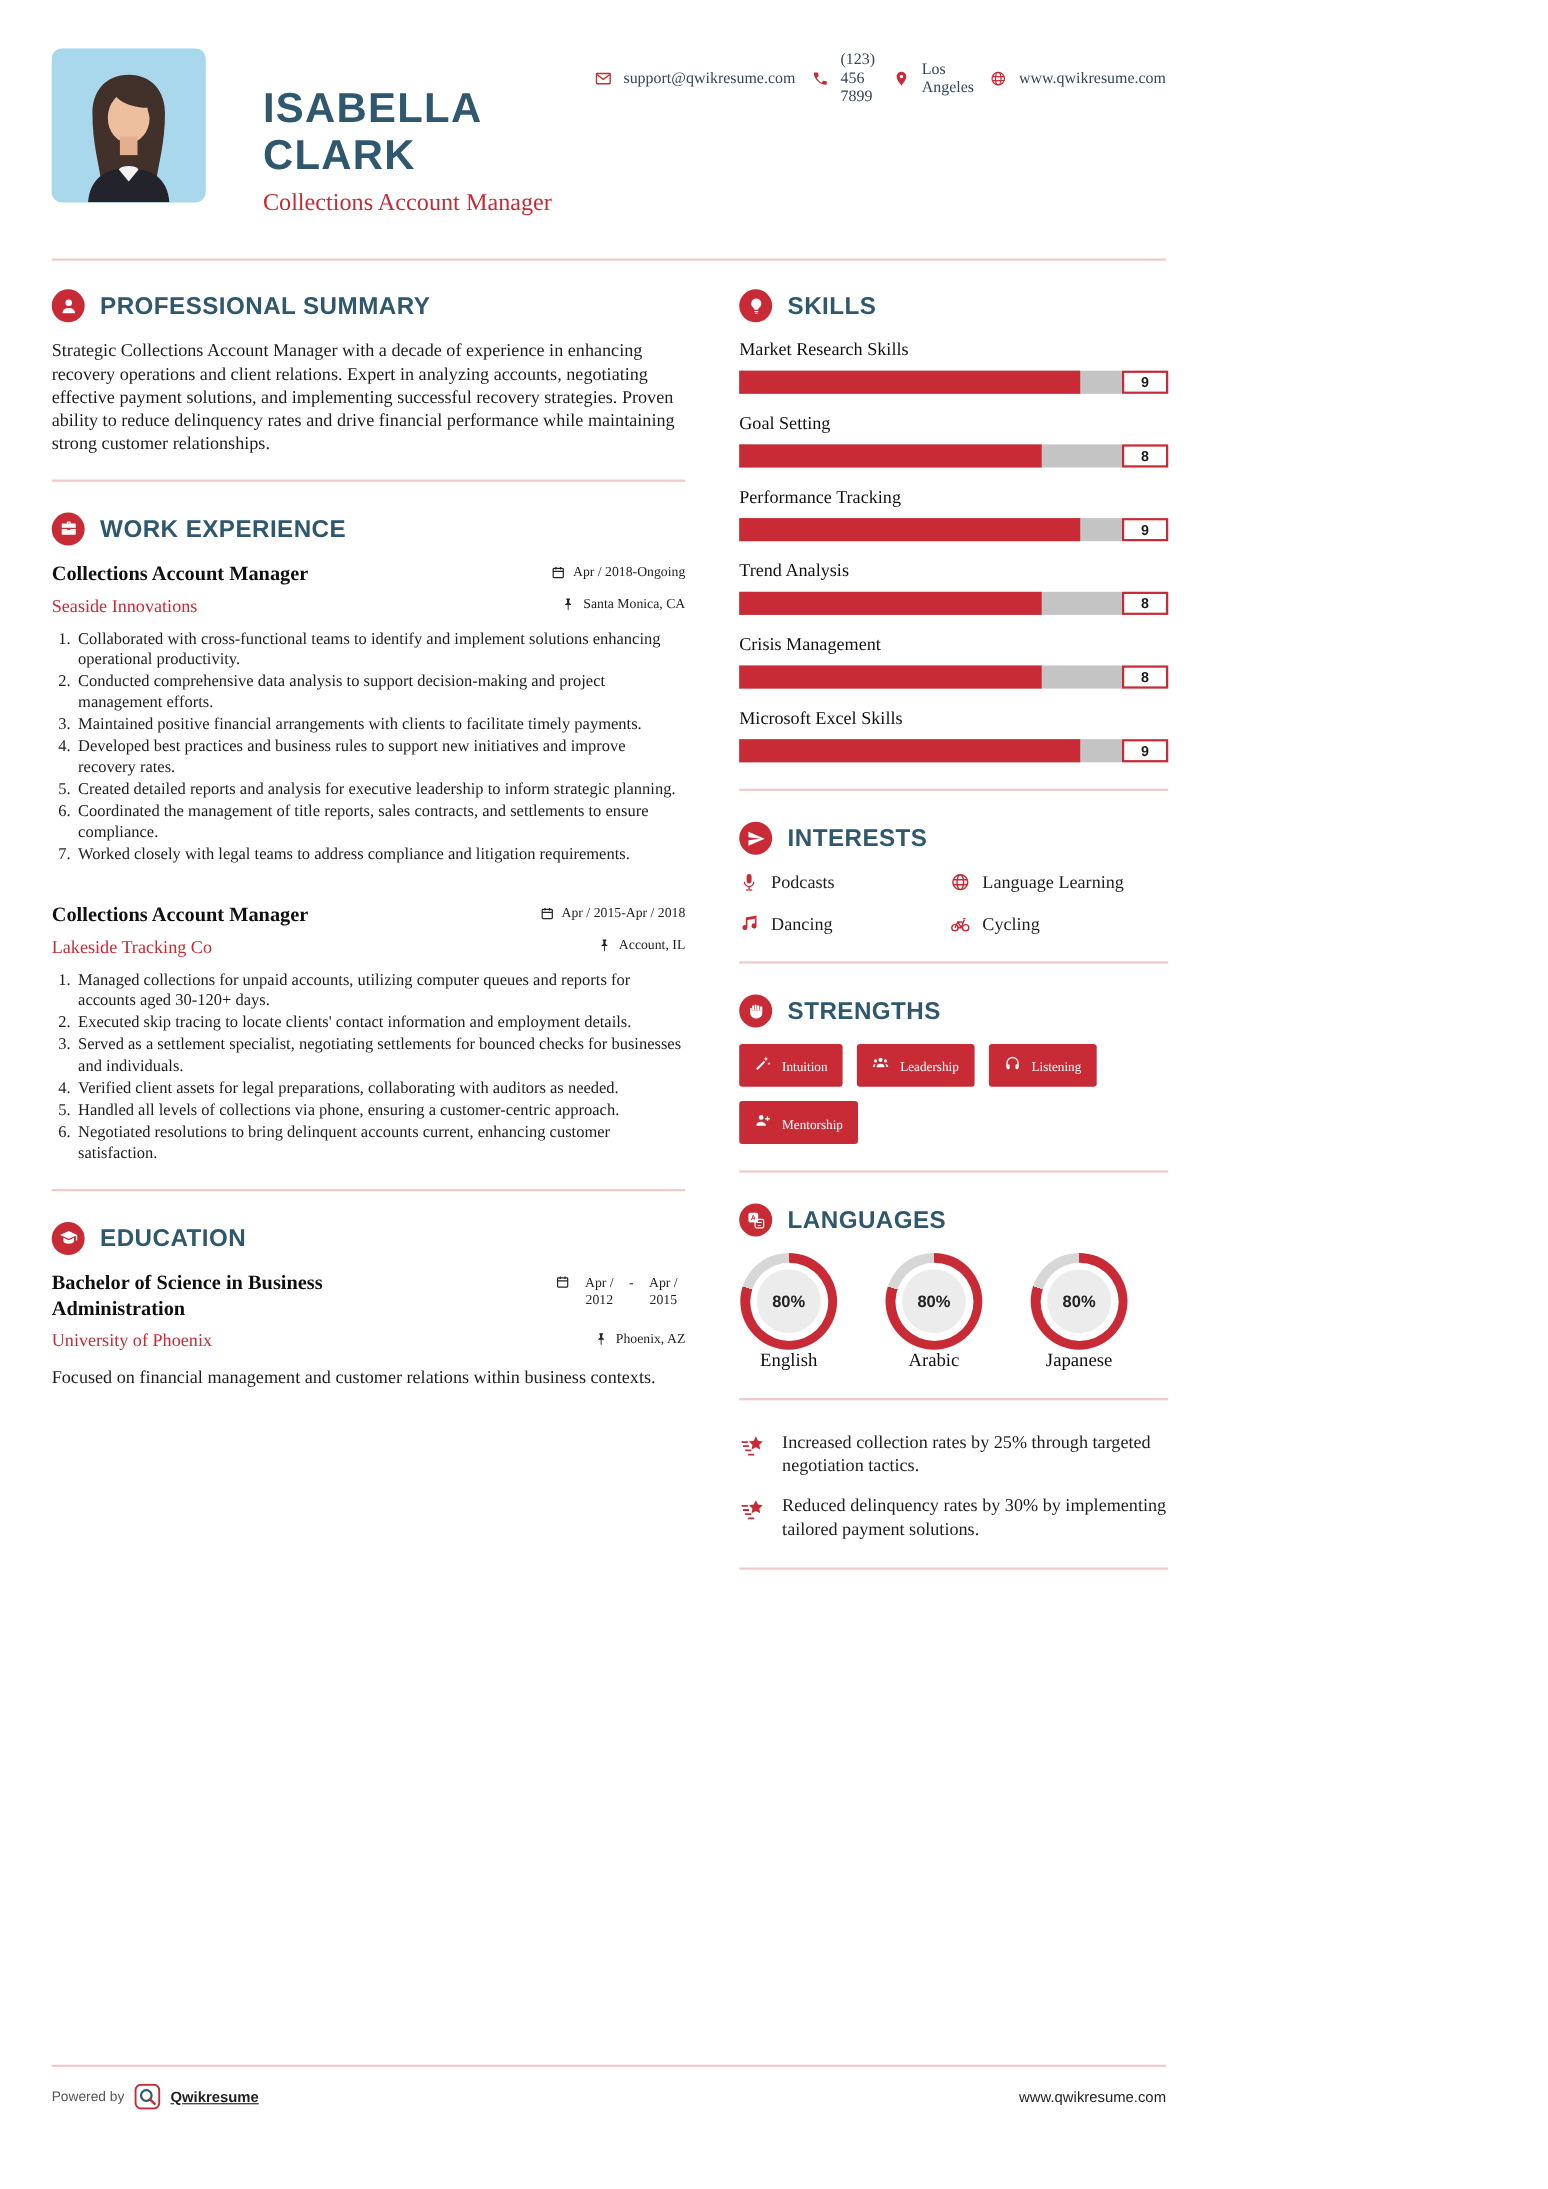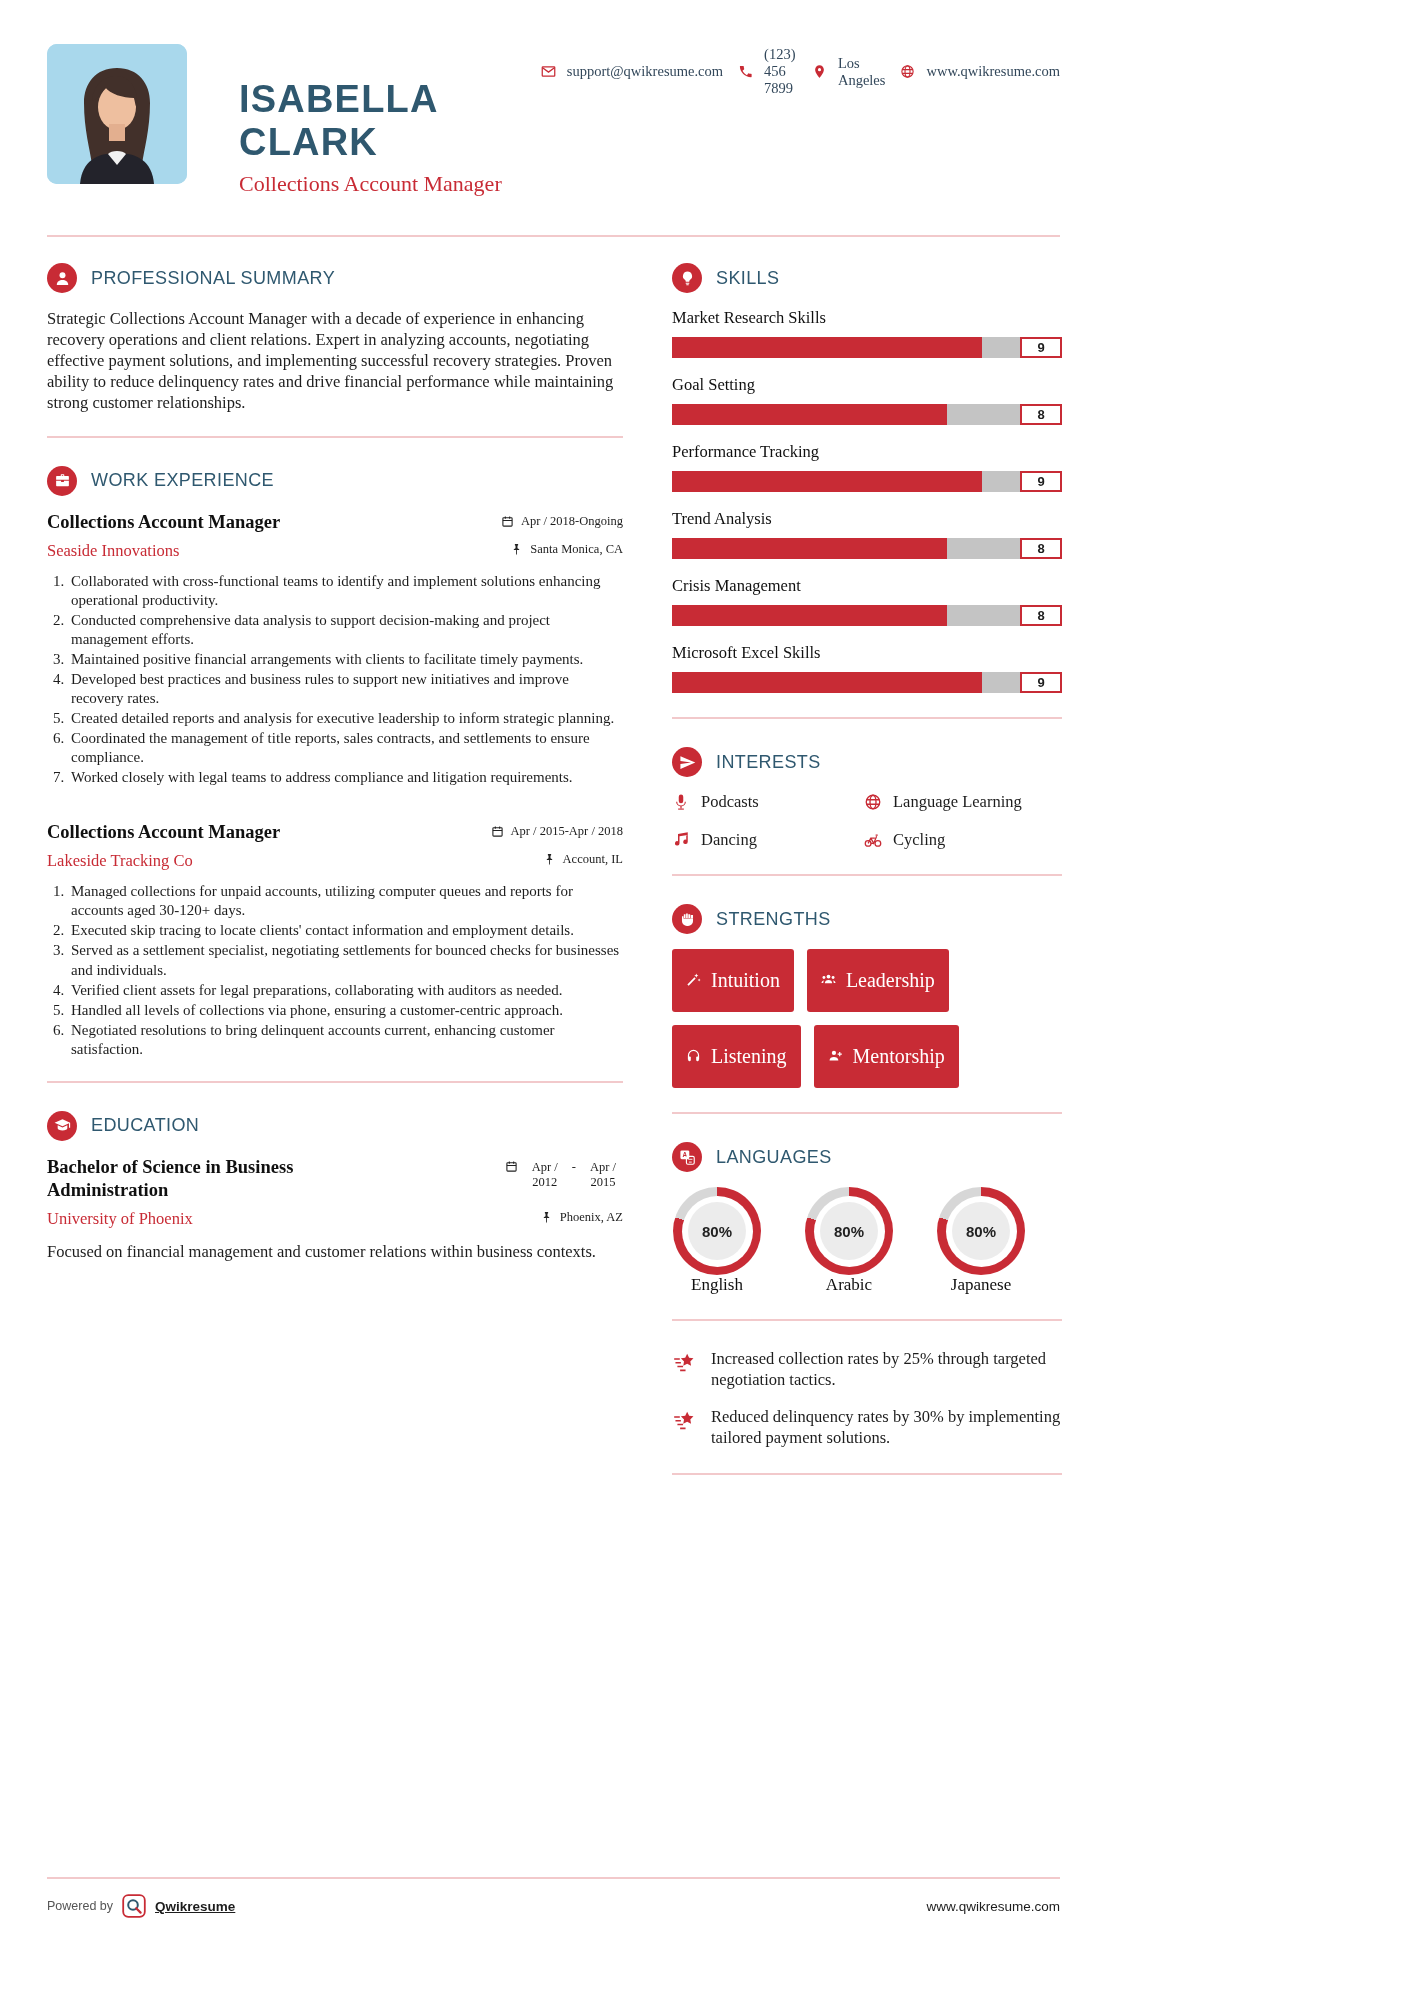--- a/index.html
+++ b/index.html
@@ -46,21 +46,21 @@
 
   .sec-head { display:flex; align-items:center; gap:14px; margin-bottom:15px; }
   .sec-icon {
     width:30px; height:30px; border-radius:50%; flex:none;
     background:var(--accent,#c82b35); color:#fff;
     display:flex; align-items:center; justify-content:center;
   }
   .sec-icon svg { width:17px; height:17px; }
   .sec-head h2 {
     font-family:"Liberation Sans", sans-serif;
-    font-size:18px; font-weight:normal; letter-spacing:0.4px;
+    font-size:22px; font-weight:bold; letter-spacing:0.4px;
     color:var(--heading,#2f586f);
   }
   .body-text { font-size:16.5px; line-height:1.28; }
 
   .col-left hr.divider { margin:22px 0 28px; }
   .col-right hr.divider { margin:24px 0 28px; }
 
   
   .job { margin-bottom:30px; }
   .job:last-child { margin-bottom:0; }
@@ -92,23 +92,23 @@
 
   
   .interest-grid { display:grid; grid-template-columns:192px 1fr; row-gap:18px; }
   .interest { display:flex; align-items:center; gap:11px; font-size:16.5px; }
   .iicon { width:18px; height:18px; color:var(--accent,#c82b35); display:inline-flex; flex:none; }
   .iicon svg { width:18px; height:18px; }
 
   
   .chips { display:flex; flex-wrap:wrap; gap:13px; }
   .chip {
-    display:inline-flex; align-items:flex-start; gap:10px;
+    display:inline-flex; align-items:flex-end; gap:10px;
     background:var(--accent,#c82b35); color:#fff;
-    font-size:20px; padding:20px 14px; border-radius:3px;
+    font-size:12px; padding:10px 14px; border-radius:3px;
   }
   .chip svg { width:15px; height:15px; }
 
   
   .lang-row { display:flex; gap:42px; }
   .lang { display:flex; flex-direction:column; align-items:center; width:90px;justify-content:space-between; }
   .donut { width:88px; height:88px; border-radius:50%; display:flex; align-items:center; justify-content:center; }
   .donut-hole { width:71px; height:71px; border-radius:50%; background:#fff; display:flex; align-items:center; justify-content:center; }
   .donut-core { width:58px; height:58px; border-radius:50%; background:#ececec; display:flex; align-items:center; justify-content:center; }
   .pct { font-family:"Liberation Sans", sans-serif; font-weight:bold; font-size:15px; color:#222; }

